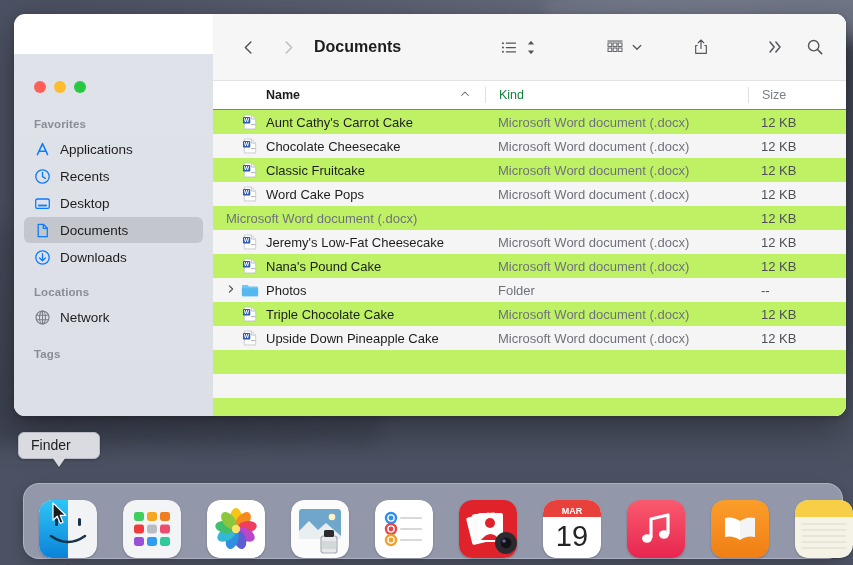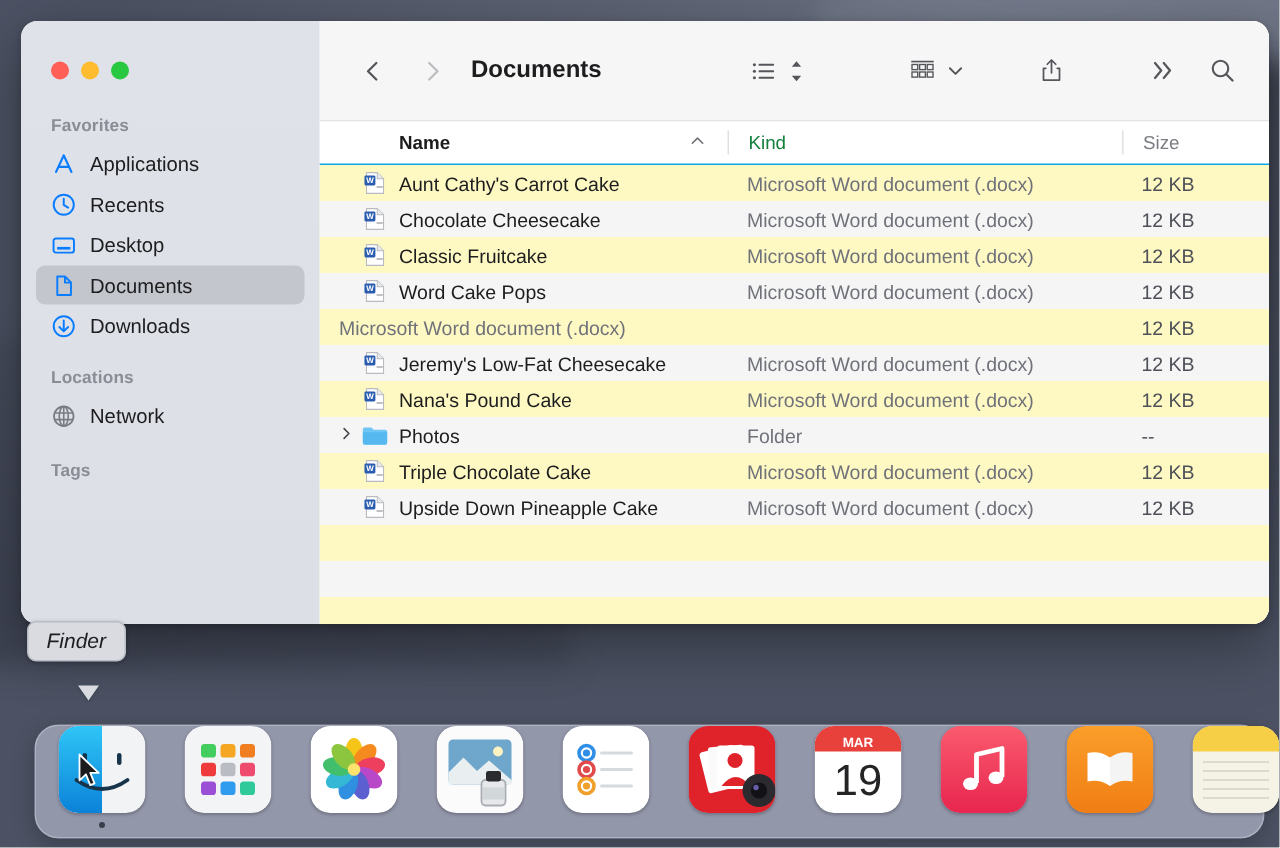--- a/index.html
+++ b/index.html
@@ -55,20 +55,21 @@
   }
 
   
   #sidebar {
     width: 199px;
     flex: 0 0 199px;
     background: #dde0e6;
     background: linear-gradient(180deg,#dfe2e8 0%, #dcdfe5 100%);
     padding-top: 0;
     position: relative;
+    margin-top: 40px;
   }
   .traffic-lights {
     display: flex;
     gap: 8px;
     padding: 27px 0 0 20px;
   }
   .tl { width: 12px; height: 12px; border-radius: 50%; display: block; }
   .tl-close  { background: #ff5f57; }
   .tl-min    { background: #febc2e; }
   .tl-max    { background: #28c840; }
@@ -144,21 +145,21 @@
     border-bottom: 1px solid #0ea5e9;
     font-size: 12.5px;
   }
   .col-name { width: 272px; flex: 0 0 272px; display: flex; align-items: center; position: relative; }
   .col-name .label { font-weight: bold; color: #1d1d1f; padding-left: 53px; }
   .col-name .sortarrow { position: absolute; right: 14px; color: #6f7175; }
   .col-kind { flex: 1 1 auto; padding-left: 13px; color: #15803d; border-left: 1px solid #e0e0e2; height:16px; line-height:16px; }
   .col-size { width: 98px; flex: 0 0 98px; padding-left: 13px; color: #7b7d82; border-left: 1px solid #e0e0e2; height:16px; line-height:16px; }
 
   
-  #file-list { flex: 1 1 auto; overflow: hidden; background: #fef9c3; }
+  #file-list { flex: 1 1 auto; overflow: hidden; background: #bef264; }
   .frow {
     display: flex;
     align-items: center;
     height: 24px;
     font-size: 13px;
     color: #1d1d1f;
     cursor: default;
   }
   .frow.alt { background: #f5f5f6; }
   .fc-name { width: 272px; flex: 0 0 272px; display: flex; align-items: center; padding-left: 14px; }
@@ -169,50 +170,49 @@
   .fc-icon { width: 20px; flex: 0 0 20px; display: flex; align-items: center; justify-content: center; margin-right: 6px; }
   .fc-label { white-space: nowrap; overflow: hidden; text-overflow: ellipsis; }
   .fc-kind { flex: 1 1 auto; padding-left: 13px; color: #70727a; white-space: nowrap; }
   .fc-size { width: 98px; flex: 0 0 98px; padding-left: 13px; color: #4f5158; white-space: nowrap; }
   .pad-row { height: 24px; }
   .pad-row.alt { background: #f5f5f6; }
 
   
   #finder-tooltip {
     position: absolute;
-    left: 18px; top: 414px;
+    left: 18px; top: 432px;
     background: #d9dbe1;
     border: 1px solid #b9bcc4;
     border-radius: 6px;
-    padding: 4px 12px 5px 12px;
+    padding: 4px 28px 5px 12px;
     font-size: 14px;
     color: #1d1d1f;
     box-shadow: 0 1px 3px rgba(0,0,0,.25);
-    font-style: italic;
   }
   #finder-tooltip-arrow {
     position: absolute;
     left: 52px; top: 457px;
     width: 0; height: 0;
     border-left: 7px solid transparent;
     border-right: 7px solid transparent;
     border-top: 10px solid #d9dbe1;
     filter: drop-shadow(0 1px 1px rgba(0,0,0,.2));
   }
 
   
   #dock {
     position: absolute;
     left: 23px; bottom: 6px;
     width: 820px; height: 76px;
     background: rgba(175,178,198,.72);
     border: 1px solid rgba(225,227,240,.35);
     border-radius: 16px;
     display: flex;
-    align-items: flex-start;
+    align-items: flex-end;
     padding: 0 10px;
     gap: 16px;
     box-shadow: 0 4px 14px rgba(0,0,0,.22);
   }
   .dock-item {
     position: relative;
     width: 58px; height: 58px;
     flex: 0 0 58px;
     margin: 0 5px;
     cursor: default;

